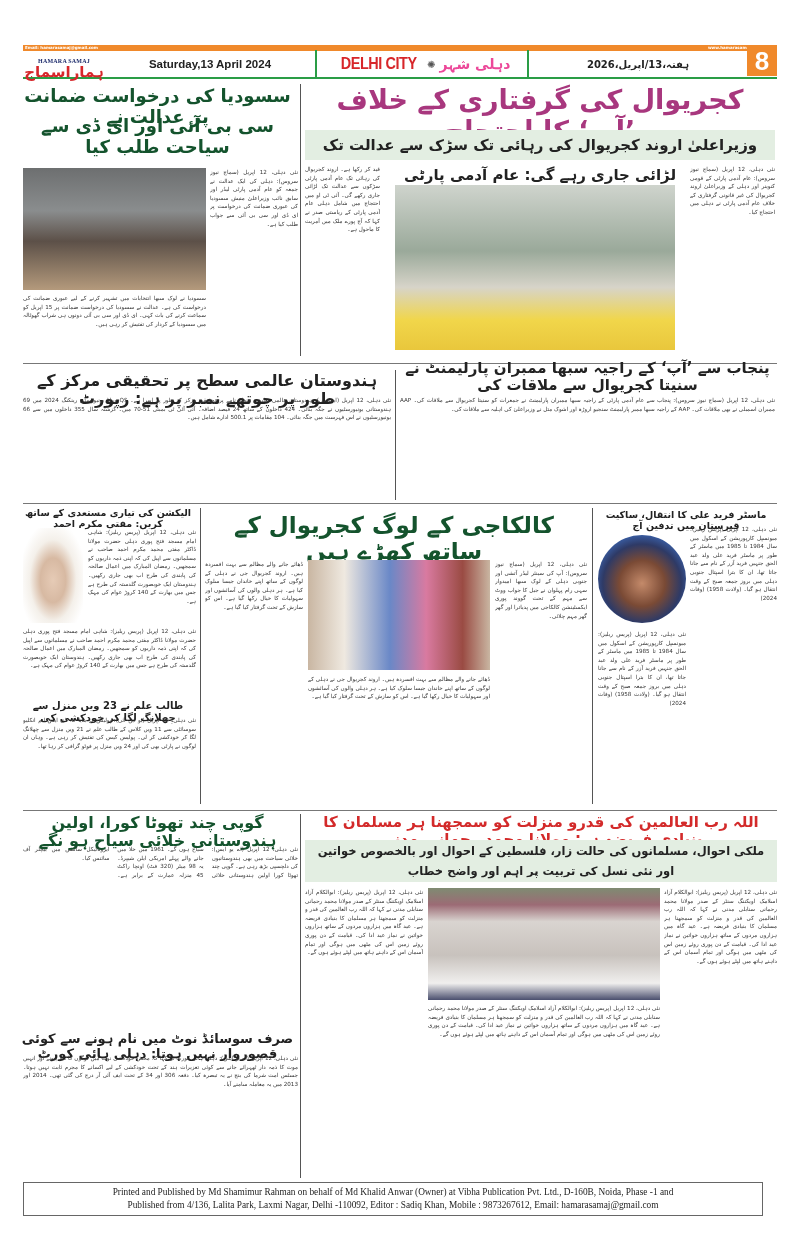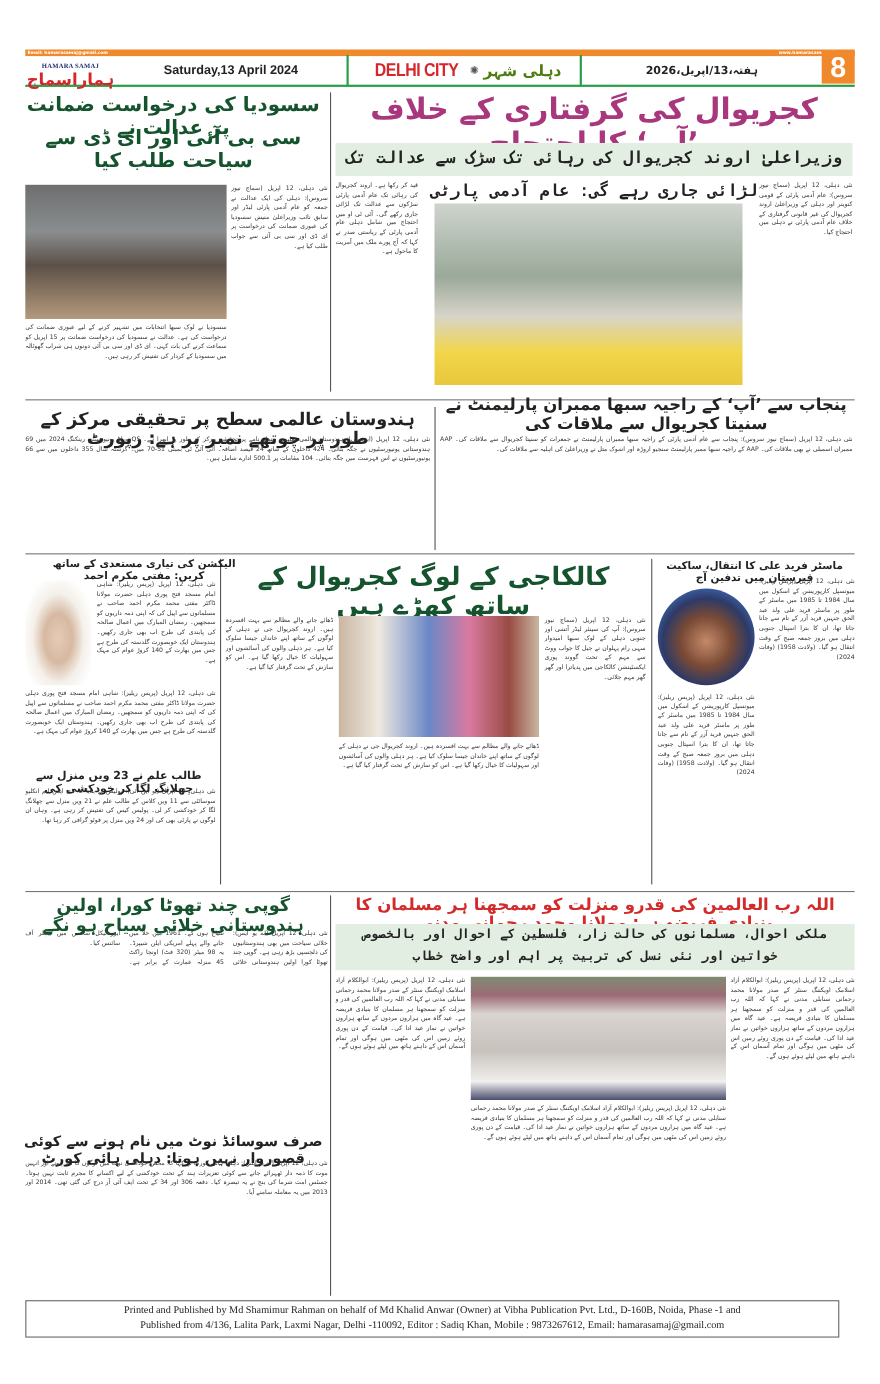--- a/index.html
+++ b/index.html
@@ -12,31 +12,31 @@
   .web-top { right: 28px; top: 45px; font-size: 4px; color: #fff; font-weight: bold; }
   .mast { left: 23px; top: 51px; width: 754px; height: 28px; border-bottom: 2px solid #2a9d46; display: flex; align-items: center; }
   .logo { width: 82px; height: 14px; position: relative; }
   .logo-en { font-family: "Liberation Serif", serif; font-size: 6px; font-weight: bold; color: #1c2a6b; text-align: center; padding-top: 1px; letter-spacing: .2px; }
   .logo-ur { font-size: 15px; font-weight: bold; color: #d7262a; text-align: center; line-height: 16px; }
   .date-en { width: 210px; text-align: center; font-family: "Liberation Sans", sans-serif; font-weight: bold; font-size: 11.5px; color: #222; }
   .divider-v { width: 2px; height: 28px; background: #2a9d46; }
   .section { width: 210px; display: flex; align-items: center; justify-content: center; gap: 4px; }
   .section-en { font-family: "Liberation Sans", sans-serif; font-weight: bold; font-size: 17px; color: #d7262a; letter-spacing: -0.5px; transform: scaleX(.85); }
   .flower { font-size: 10px; color: #555; }
-  .section-ur { font-weight: bold; font-size: 14px; color: #4d7c0f; }
+  .section-ur { font-weight: bold; font-size: 14px; color: #ec4899; }
   .date-ur { flex: 1; text-align: center; font-weight: bold; font-size: 10px; color: #222; }
   .page-num { width: 30px; height: 30px; background: #f0892b; color: #fff; font-family: "Liberation Sans", sans-serif; font-weight: bold; font-size: 26px; text-align: center; line-height: 30px; margin-top: -6px; }
 
   
   .hl { font-weight: bold; text-align: center; line-height: 1.15; }
   .hl-purple { color: #a8377e; }
   .hl-navy { color: #14532d; }
   .hl-red { color: #d32a2a; }
   .hl-black { color: #222; }
-  .subhl { background: #e3eee2; font-family: Liberation Mono, monospace; }
+  .subhl { background: #e3eee2; }
   .body-text { font-size: 5.6px; line-height: 8.6px; color: #333; text-align: justify; direction: rtl; overflow: hidden; }
   .rule-v { background: #555; width: 1px; }
   .rule-h { background: #777; height: 1px; }
 
   
   .photo { overflow: hidden; }
   .ph-sisodia { background: linear-gradient(180deg,#6d6f70 0%,#8a8d8e 35%,#5c5048 60%,#b49a7c 100%); }
   .ph-protest { background: linear-gradient(180deg,#cfd4cd 0%,#9aa99a 40%,#d7d4c9 62%,#f1d64a 82%,#e9c73c 100%); }
   .ph-kalkaji { background: linear-gradient(90deg,#c9b6a2 0%,#efe9e0 20%,#6a88c7 45%,#d97aa0 65%,#9a4b43 85%,#c9b6a2 100%); }
   .ph-eid { background: linear-gradient(180deg,#7f8b72 0%,#9c6b75 15%,#d9d4d0 30%,#c8c2bd 60%,#f0efee 85%,#4a4f6e 100%); }
@@ -98,21 +98,21 @@
 <div class="abs body-text" style="left:598px;top:630px;width:88px;height:175px;">نئی دہلی، 12 اپریل (پریس ریلیز): میونسپل کارپوریشن کے اسکول میں سال 1984 تا 1985 میں ماسٹر کے طور پر ماسٹر فرید علی ولد عبد الحق جنہیں فرید آزر کے نام سے جانا جاتا تھا، ان کا بترا اسپتال جنوبی دہلی میں بروز جمعہ صبح کے وقت انتقال ہو گیا۔ (ولادت 1958) (وفات 2024)</div>
 <div class="abs rule-v" style="left:592px;top:508px;height:296px;"></div>
 
 <div class="abs hl hl-navy rtl" style="left:200px;top:512px;width:388px;font-size:23px;">کالکاجی کے لوگ کجریوال کے ساتھ کھڑے ہیں</div>
 <div class="abs photo ph-kalkaji" style="left:308px;top:560px;width:182px;height:110px;"></div>
 <div class="abs body-text" style="left:495px;top:560px;width:92px;height:245px;">نئی دہلی، 12 اپریل (سماج نیوز سروس): آپ کی سینئر لیڈر آتشی اور جنوبی دہلی کے لوک سبھا امیدوار سہی رام پہلوان نے جیل کا جواب ووٹ سے مہم کے تحت گووند پوری ایکسٹینشن کالکاجی میں پدیاترا اور گھر گھر مہم چلائی۔</div>
 <div class="abs body-text" style="left:205px;top:560px;width:98px;height:245px;">ڈھائے جانے والے مظالم سے بہت افسردہ ہیں۔ اروند کجریوال جی نے دہلی کے لوگوں کے ساتھ اپنے خاندان جیسا سلوک کیا ہے۔ ہر دہلی والوں کی آسائشوں اور سہولیات کا خیال رکھا گیا ہے۔ اس کو سازش کے تحت گرفتار کیا گیا ہے۔</div>
 <div class="abs body-text" style="left:308px;top:675px;width:182px;height:130px;">ڈھائے جانے والے مظالم سے بہت افسردہ ہیں۔ اروند کجریوال جی نے دہلی کے لوگوں کے ساتھ اپنے خاندان جیسا سلوک کیا ہے۔ ہر دہلی والوں کی آسائشوں اور سہولیات کا خیال رکھا گیا ہے۔ اس کو سازش کے تحت گرفتار کیا گیا ہے۔</div>
 <div class="abs rule-v" style="left:200px;top:508px;height:296px;"></div>
 
-<div class="abs hl hl-black rtl" style="left:20px;top:508px;width:176px;font-size:9.5px;margin-left:23px;">الیکشن کی تیاری مستعدی کے ساتھ کریں: مفتی مکرم احمد</div>
+<div class="abs hl hl-black rtl" style="left:20px;top:508px;width:176px;font-size:9.5px;">الیکشن کی تیاری مستعدی کے ساتھ کریں: مفتی مکرم احمد</div>
 <div class="abs photo ph-mufti" style="left:23px;top:528px;width:60px;height:95px;"></div>
 <div class="abs body-text" style="left:88px;top:528px;width:108px;height:95px;">نئی دہلی، 12 اپریل (پریس ریلیز): شاہی امام مسجد فتح پوری دہلی حضرت مولانا ڈاکٹر مفتی محمد مکرم احمد صاحب نے مسلمانوں سے اپیل کی کہ اپنی ذمہ داریوں کو سمجھیں۔ رمضان المبارک میں اعمال صالحہ کی پابندی کی طرح اب بھی جاری رکھیں۔ ہندوستان ایک خوبصورت گلدستہ کی طرح ہے جس میں بھارت کے 140 کروڑ عوام کی مہک ہے۔</div>
 <div class="abs body-text" style="left:23px;top:627px;width:173px;height:68px;">نئی دہلی، 12 اپریل (پریس ریلیز): شاہی امام مسجد فتح پوری دہلی حضرت مولانا ڈاکٹر مفتی محمد مکرم احمد صاحب نے مسلمانوں سے اپیل کی کہ اپنی ذمہ داریوں کو سمجھیں۔ رمضان المبارک میں اعمال صالحہ کی پابندی کی طرح اب بھی جاری رکھیں۔ ہندوستان ایک خوبصورت گلدستہ کی طرح ہے جس میں بھارت کے 140 کروڑ عوام کی مہک ہے۔</div>
 
 <div class="abs hl hl-black rtl" style="left:20px;top:700px;width:176px;font-size:10px;">طالب علم نے 23 ویں منزل سے چھلانگ لگا کر خودکشی کی</div>
 <div class="abs body-text" style="left:23px;top:716px;width:173px;height:88px;">نئی دہلی، 12 اپریل (یو این آئی): پولیس نے بتایا کہ ڈی ایس ایم انکلیو سوسائٹی سے 11 ویں کلاس کے طالب علم نے 21 ویں منزل سے چھلانگ لگا کر خودکشی کر لی۔ پولیس کیس کی تفتیش کر رہی ہے۔ وہاں ان لوگوں نے پارٹی بھی کی اور 24 ویں منزل پر فوٹو گرافی کر رہا تھا۔</div>
 
 <div class="abs rule-h" style="left:23px;top:810px;width:754px;"></div>
 
 <div class="abs hl hl-red rtl" style="left:305px;top:814px;width:472px;font-size:15px;">اللہ رب العالمین کی قدرو منزلت کو سمجھنا ہر مسلمان کا بنیادی فریضہ ہے: مولانا محمد رحمانی مدنی</div>

